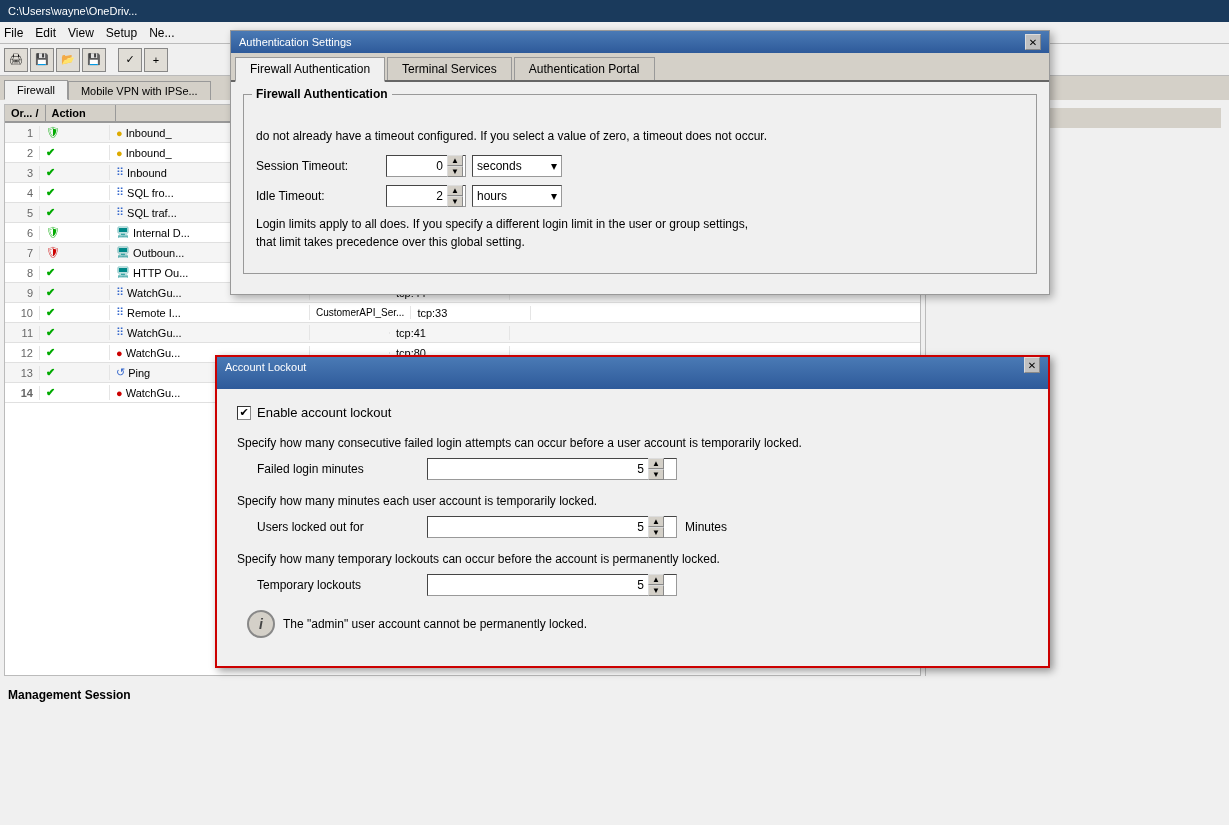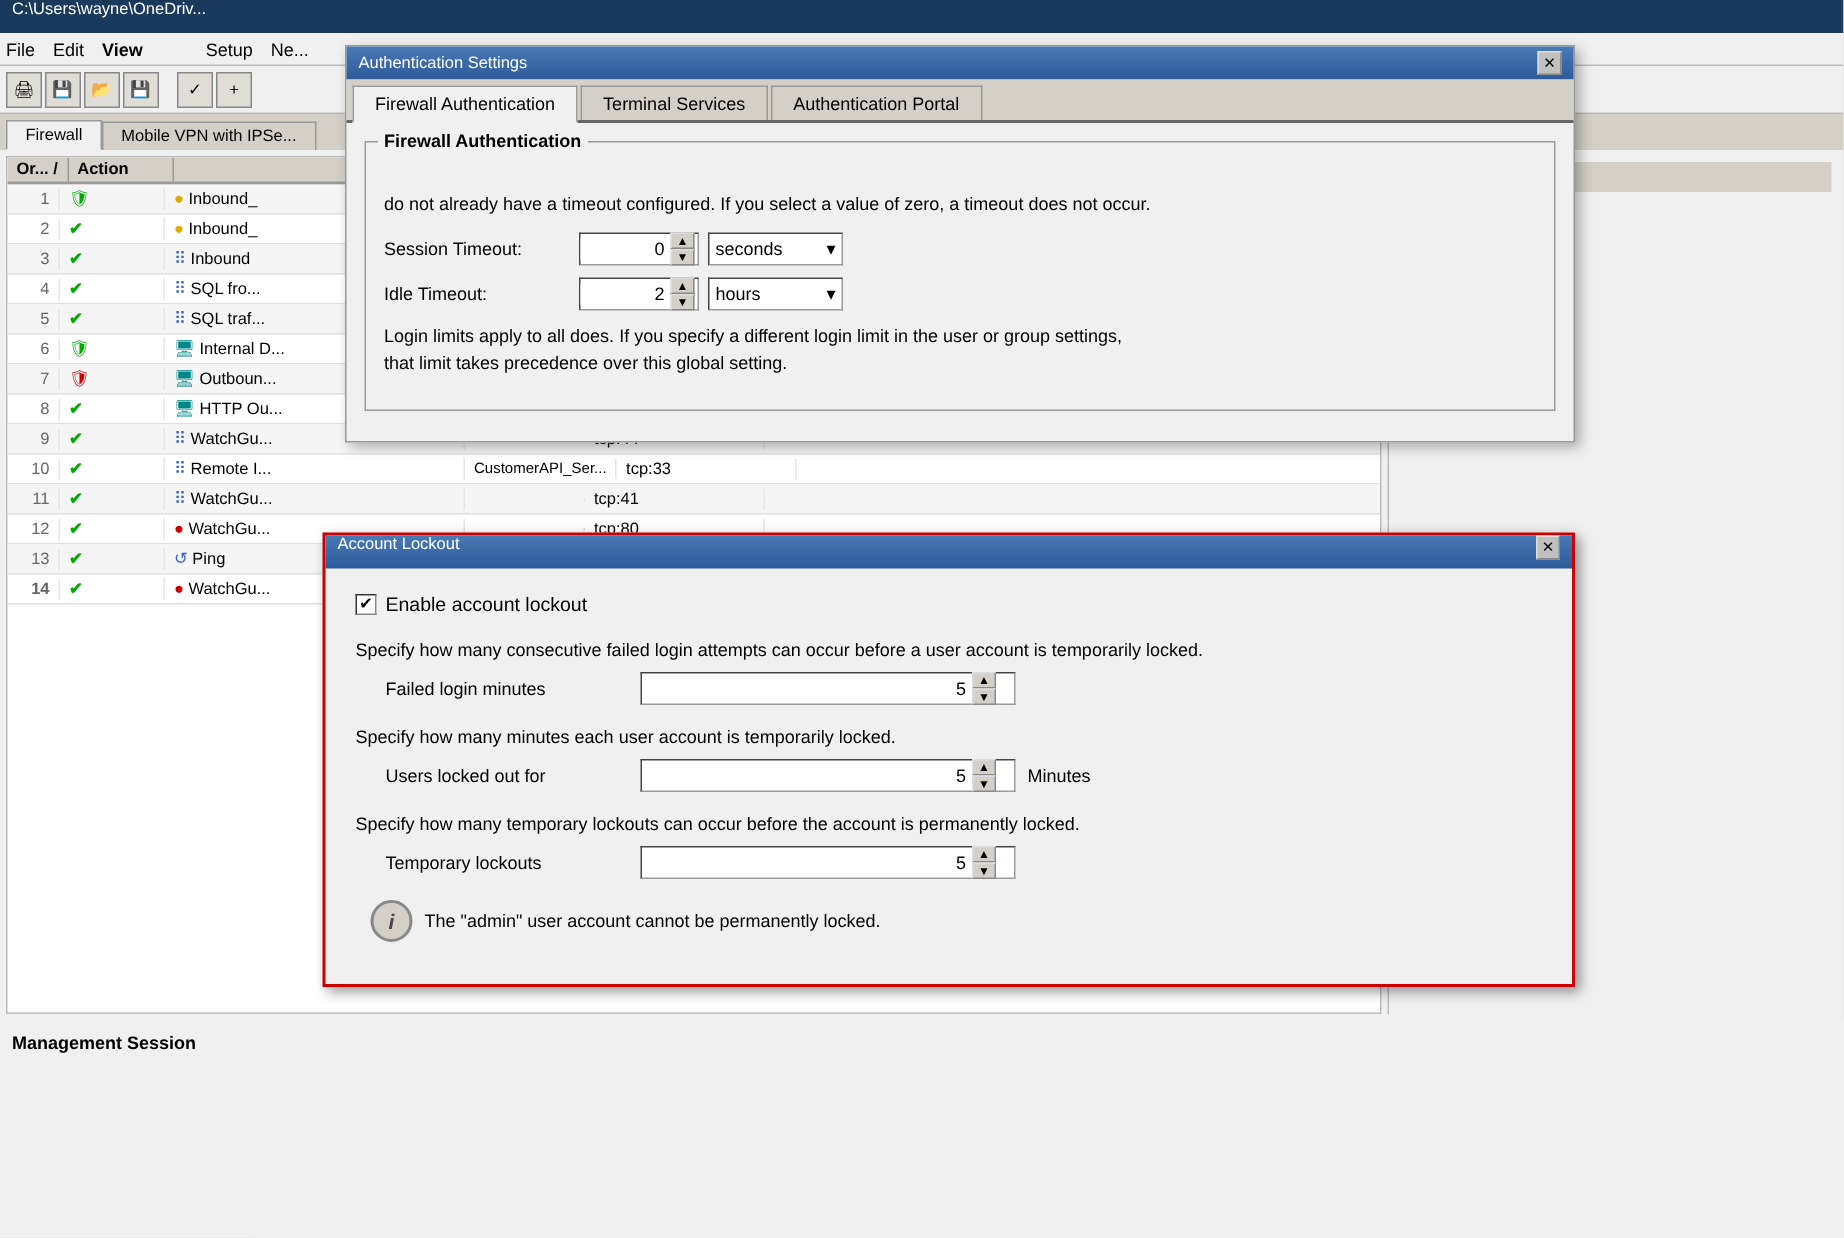--- a/index.html
+++ b/index.html
@@ -19,20 +19,21 @@
       top: 0; left: 0;
       width: 1229px;
       height: 825px;
       background: #f0f0f0;
     }
 
     .bg-titlebar {
       background: #1a3a5c;
       height: 22px;
       display: flex;
+      align-items: center;
       padding: 0 8px;
       color: white;
       font-size: 11px;
     }
 
     .bg-menubar {
       background: #f0f0f0;
       height: 22px;
       display: flex;
       align-items: center;
@@ -291,22 +292,22 @@
       background: #f0f0f0;
       border: 2px solid #cc0000;
       box-shadow: 3px 3px 8px rgba(0,0,0,0.4);
       z-index: 20;
     }
 
     .lockout-titlebar {
       background: linear-gradient(to bottom, #4a7ab5, #2e5a9a);
       height: 22px;
       display: flex;
-      align-items: flex-start;
-      padding: 0 8px;
+      align-items: flex-end;
+      padding: 16px 8px;
       color: white;
       font-size: 11px;
       justify-content: space-between;
     }
 
     .lockout-content {
       padding: 16px 20px;
     }
 
     .checkbox-row {
@@ -431,22 +432,22 @@
 
 <div class="bg-app">
 
   <div class="bg-titlebar">
     <span>C:\Users\wayne\OneDriv...</span>
   </div>
 
   <div class="bg-menubar">
     <span style="cursor:pointer;">File</span>
     <span style="cursor:pointer;">Edit</span>
-    <span style="cursor:pointer;font-weight:bold;">View</span>
-    <span style="cursor:pointer;margin-left:30px;">Setup</span>
+    <span style="cursor:pointer;">View</span>
+    <span style="cursor:pointer;">Setup</span>
     <span style="cursor:pointer;">Ne...</span>
   </div>
 
   <div class="bg-toolbar">
     <div class="toolbar-btn">🖨</div>
     <div class="toolbar-btn">💾</div>
     <div class="toolbar-btn">📂</div>
     <div class="toolbar-btn">💾</div>
     <div style="width:8px;"></div>
     <div class="toolbar-btn">✓</div>

